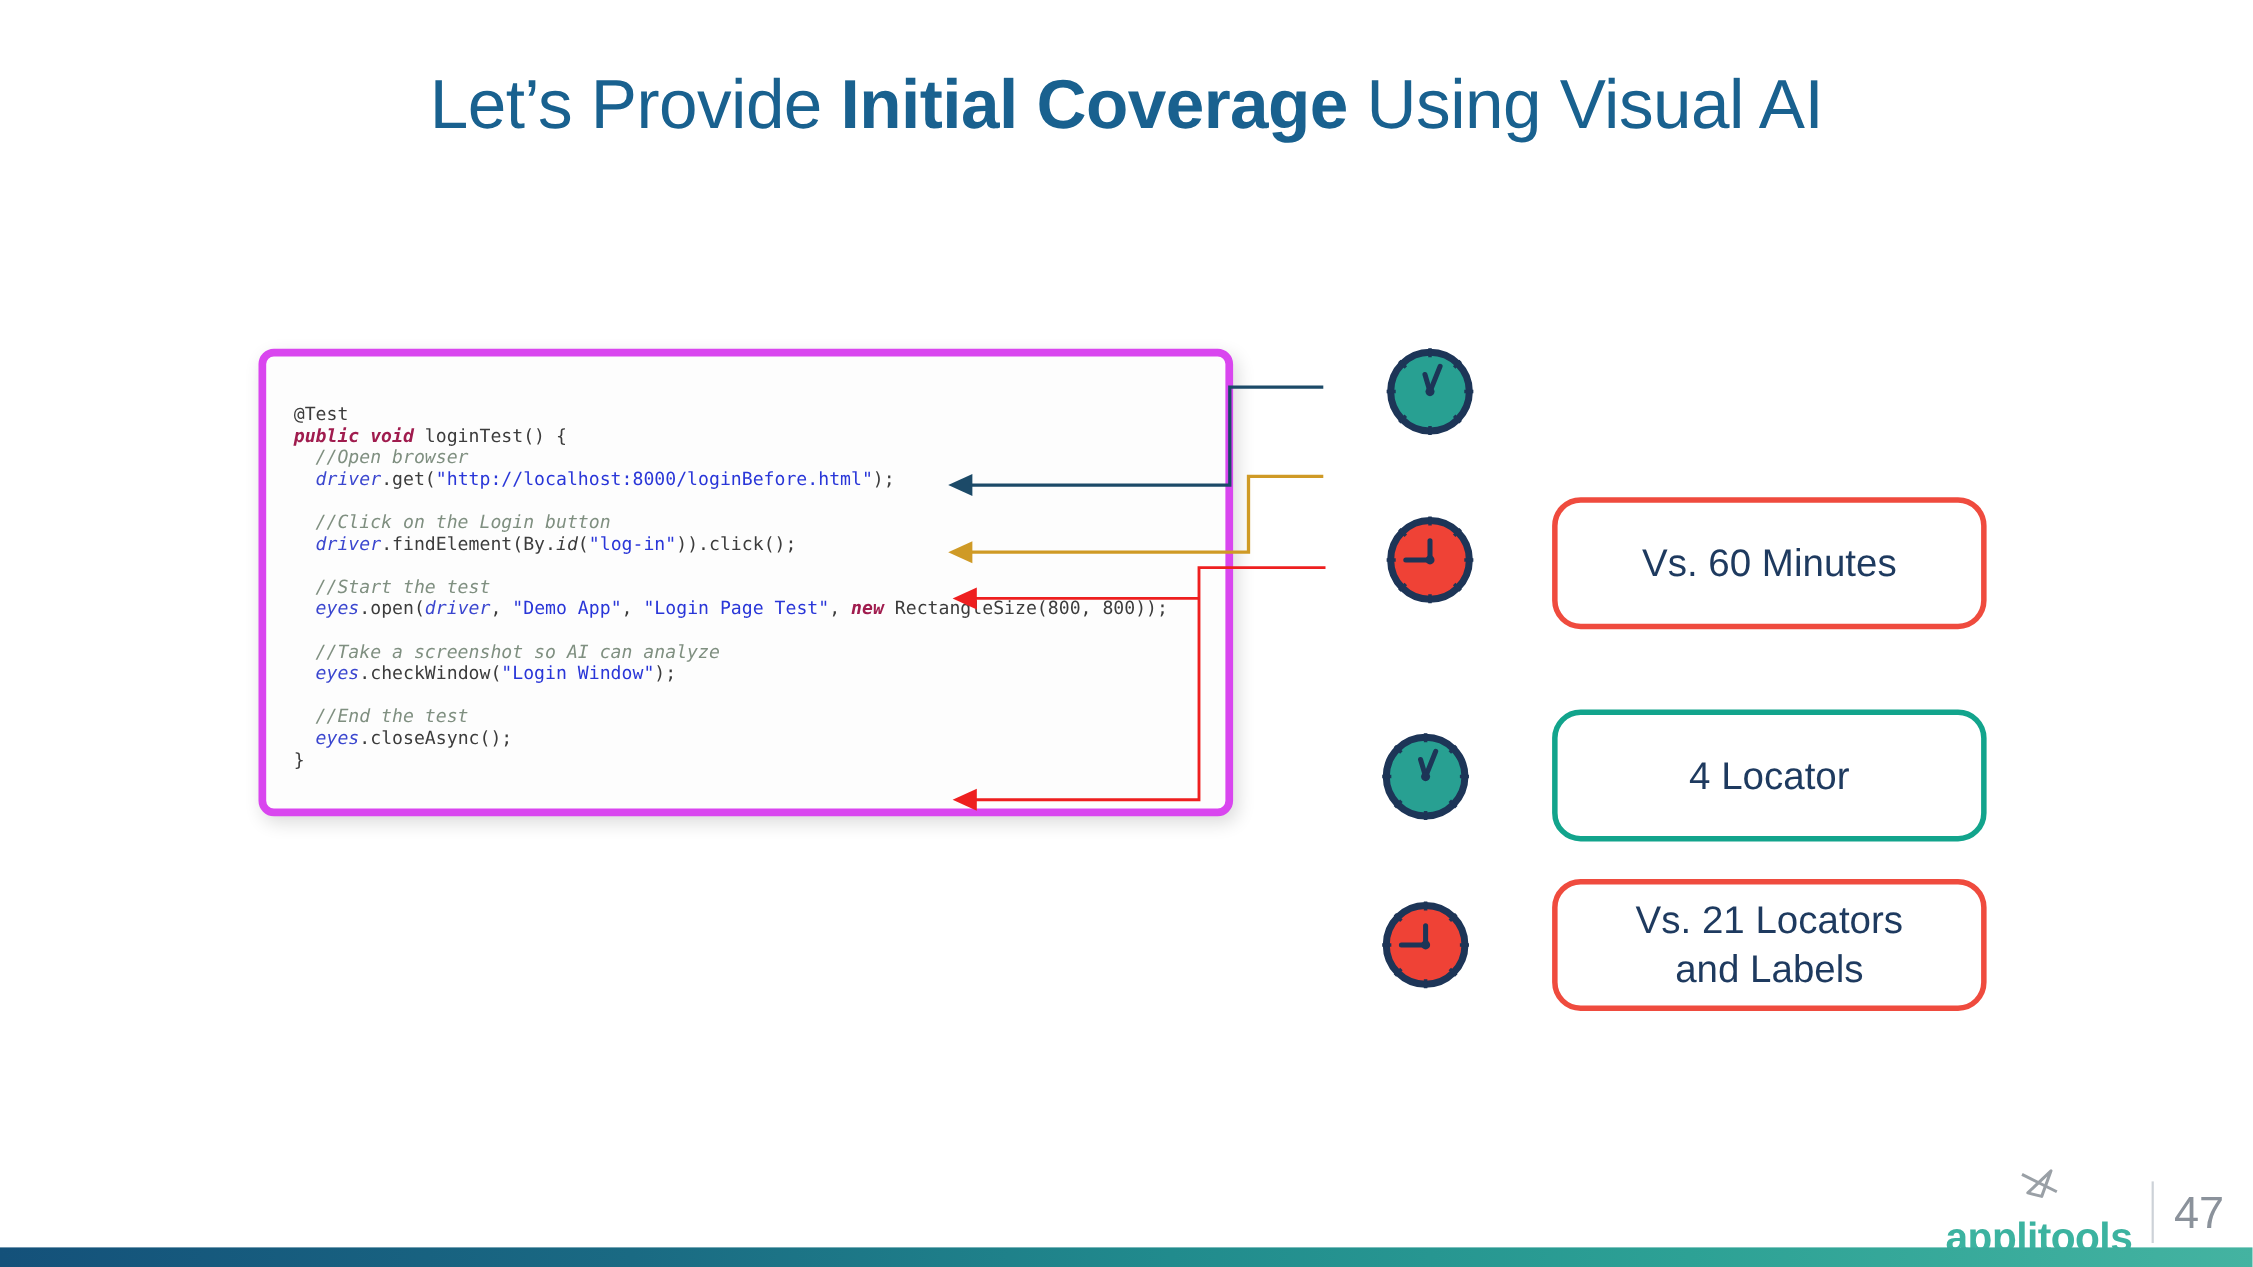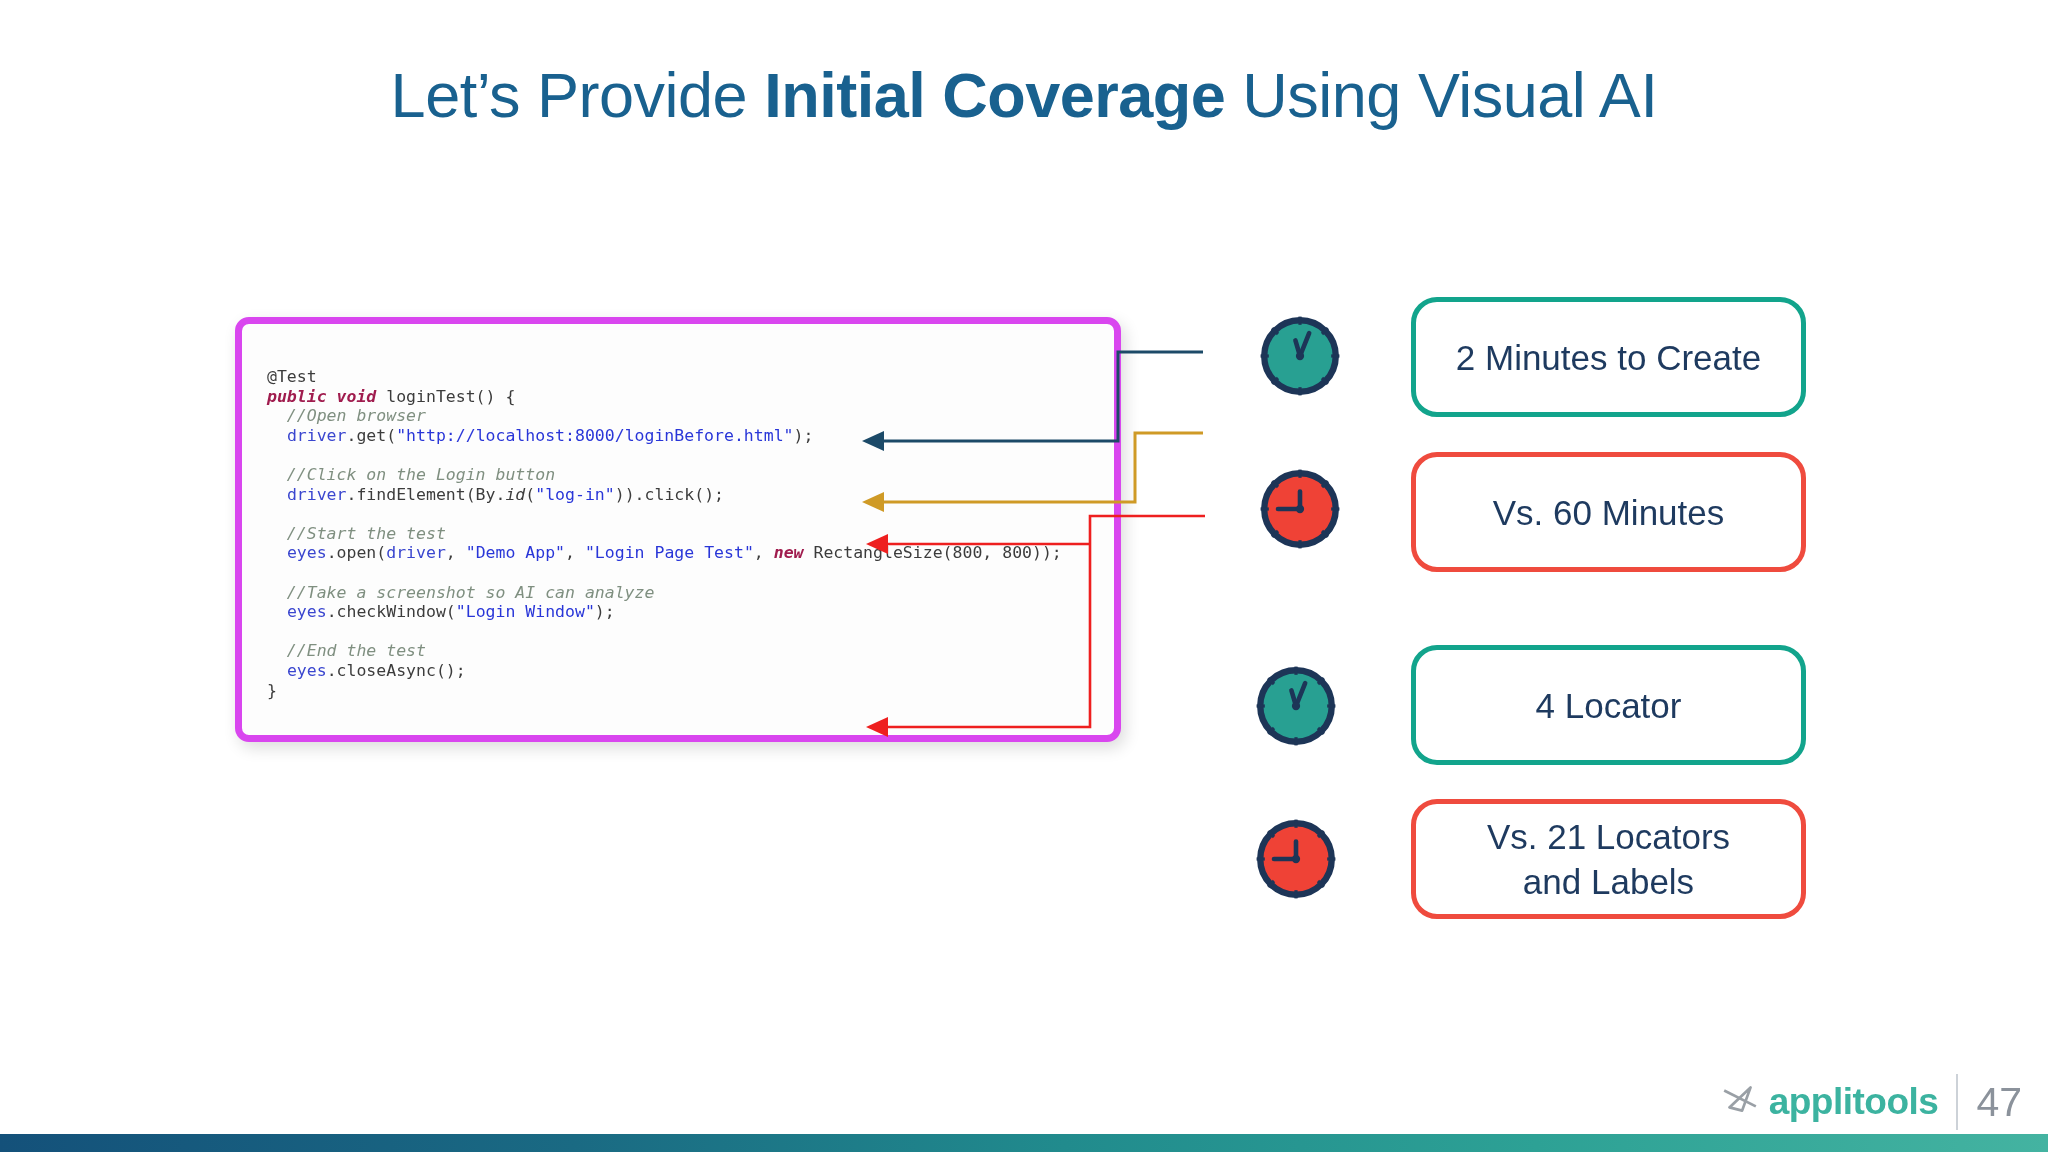--- a/index.html
+++ b/index.html
@@ -22,21 +22,21 @@
   }
   #code-block{
     position:absolute;left:25px;top:43px;right:10px;
     font-family:"DejaVu Sans Mono","Liberation Mono",monospace;
     font-size:16.5px;line-height:19.6px;white-space:pre;
   }
   .code-line{height:19.6px;}
   .pl{color:var(--code_plain);}
   .kw{color:var(--code_kw);font-weight:bold;font-style:italic;}
   .com{color:var(--code_comment);font-style:italic;}
-  .var{color:var(--code_blue);}
+  .var{color:var(--code_blue);font-style:italic;}
   .it{color:var(--code_plain);font-style:italic;}
   .str{color:var(--code_str);}
   
   #arrows{position:absolute;left:0;top:0;width:2048px;height:1152px;pointer-events:none;}
   
   .clock{position:absolute;width:88px;height:88px;}
   #clock-1{left:1256px;top:312px;}
   #clock-2{left:1256px;top:465px;}
   #clock-3{left:1252px;top:662px;}
   #clock-4{left:1252px;top:815px;}
@@ -51,21 +51,21 @@
   .cmp-box.red{border:5px solid var(--red);}
   #box-1{top:297px;}
   #box-2{top:452px;}
   #box-3{top:645px;}
   #box-4{top:799px;}
   
   #footer{
     position:absolute;right:26px;top:1072px;height:60px;
     display:flex;align-items:center;gap:18px;
   }
-  #brand{display:flex;align-items:flex-start;gap:10px;}
+  #brand{display:flex;align-items:center;gap:10px;flex-direction:column;}
   #brand-word{font-size:37px;font-weight:bold;color:var(--brand_teal);letter-spacing:-0.5px;}
   #footer-divider{width:2px;height:56px;background:#cdd2d8;}
   #page-number{font-size:41px;color:var(--gray_text);min-width:44px;text-align:center;}
   
   #bottom-bar{
     position:absolute;left:0;bottom:0;width:100%;height:18px;
     background:linear-gradient(90deg,
       var(--bar_left) 0%, #1a6a83 28%, #218b8d 52%, #2da195 75%, var(--bar_right) 100%);
   }
 </style>
@@ -165,23 +165,20 @@
       <line x1="5" y1="48" x2="14" y2="48"></line>
         <line x1="17.6" y1="17.6" x2="24" y2="24"></line>
     </g>
     <g stroke="var(--clock_stroke)" stroke-width="5" stroke-linecap="round">
       <line x1="48" y1="48" x2="24" y2="48"></line>
         <line x1="48" y1="48" x2="48" y2="29"></line>
     </g>
     <circle cx="48" cy="48" r="4.5" fill="var(--clock_stroke)"></circle>
   </svg>
 
-  <div id="box-1" class="cmp-box teal">
-    <div>2 Minutes to Create</div>
-  </div>
   <div id="box-2" class="cmp-box red">
     <div>Vs. 60 Minutes</div>
   </div>
   <div id="box-3" class="cmp-box teal">
     <div>4 Locator</div>
   </div>
   <div id="box-4" class="cmp-box red">
     <div>Vs. 21 Locators</div>
     <div>and Labels</div>
   </div>

